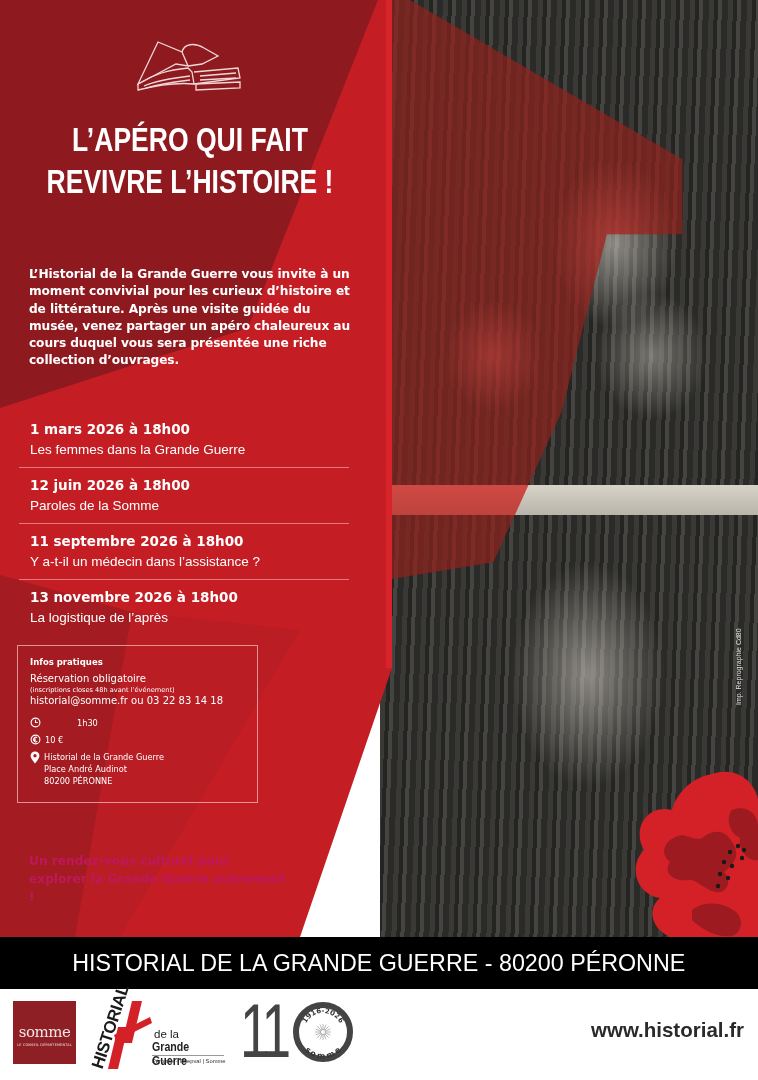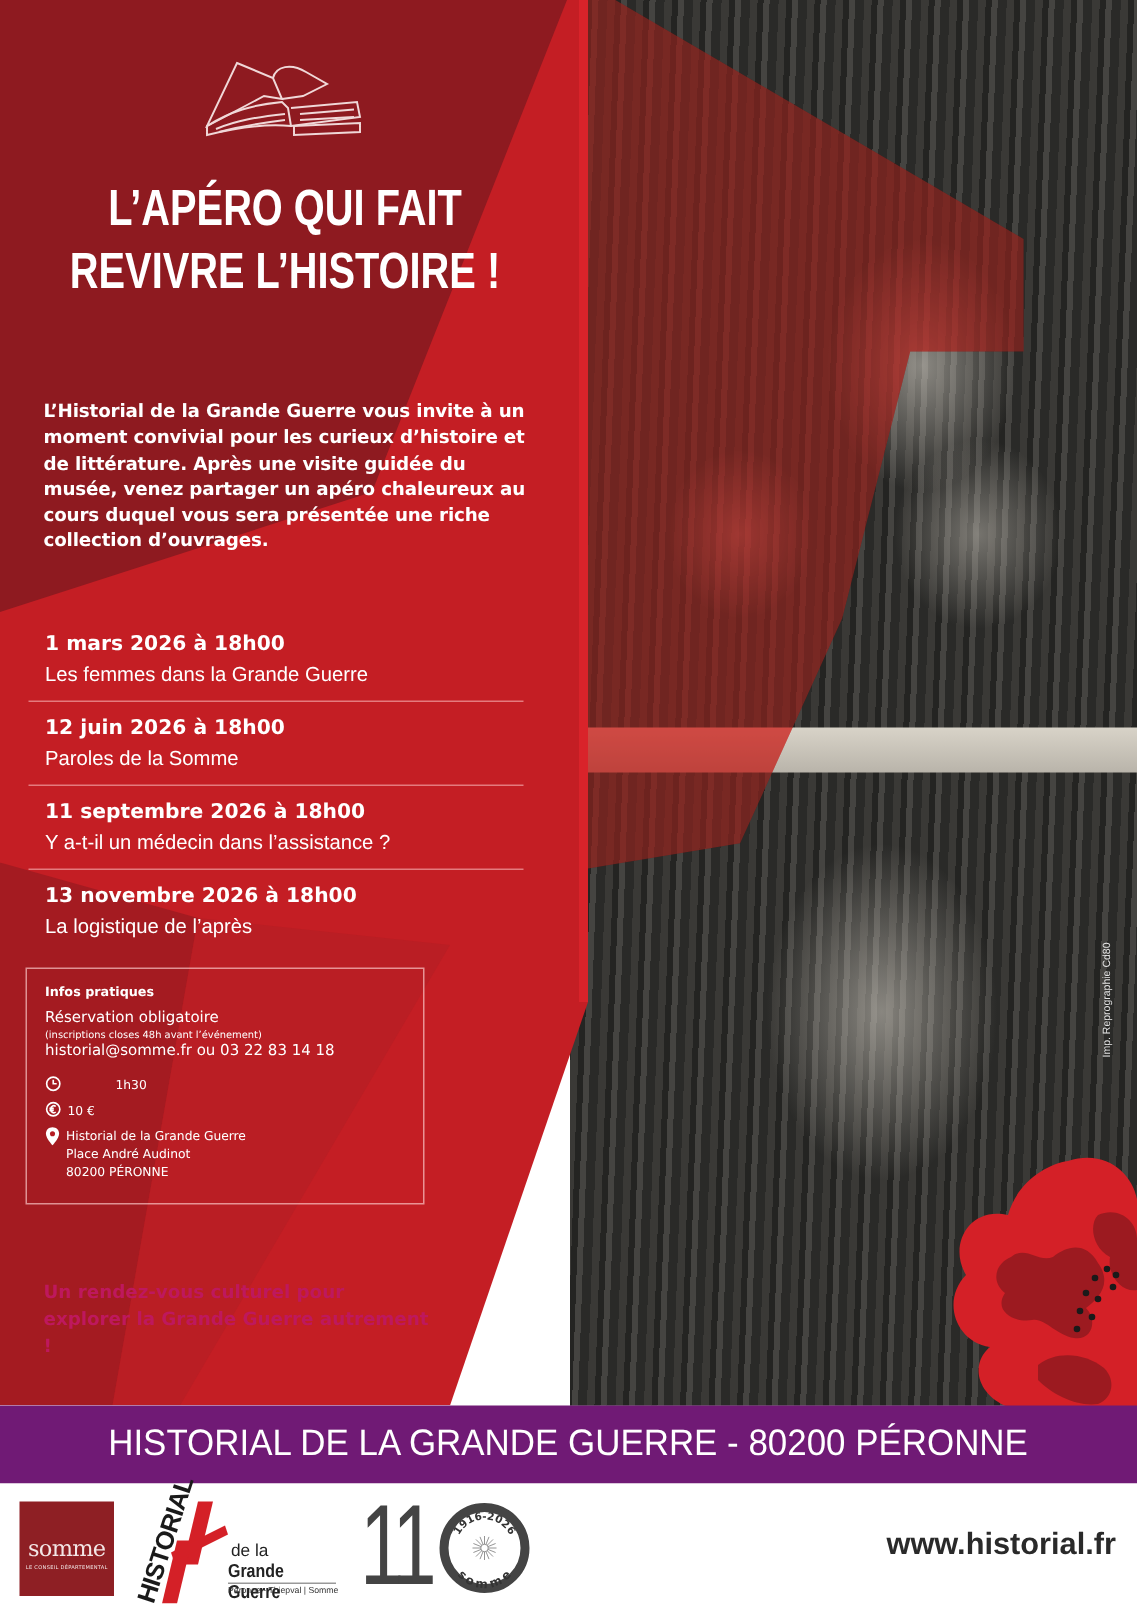--- a/index.html
+++ b/index.html
@@ -87,41 +87,41 @@
   .events { position: absolute; left: 19px; top: 412px; width: 330px; }
   .event {
     padding: 7px 0 6px 11px; border-bottom: 1px solid rgba(255,200,200,0.55);
     color: #fff;
   }
   .event:last-child { border-bottom: none; }
   .event .date { font-weight: bold; font-size: 13.5px; line-height: 20px; font-family: "DejaVu Sans", sans-serif; }
   .event .title { font-size: 13.5px; line-height: 22px; font-family: Liberation Sans, sans-serif; }
 
   .infos {
-    position: absolute; left: 17px; top: 645px; width: 266px; height: 158px;
+    position: absolute; left: 17px; top: 645px; width: 241px; height: 158px;
     border: 1px solid rgba(255,210,210,0.65); color: #fff;
     padding: 10px 0 0 12px; font-family: "DejaVu Sans", sans-serif;
   }
   .infos .h { font-weight: bold; font-size: 8.5px; line-height: 13px; margin-bottom: 4px; }
   .infos .l { font-size: 10px; line-height: 12px; }
   .infos .s { font-size: 6.6px; line-height: 10px; }
   .infos .row { display: flex; align-items: flex-start; gap: 4px; margin-top: 5px; font-size: 8.2px; line-height: 12px; }
   .infos .row.first { margin-top: 10px; gap: 36px; }
   .infos svg { flex: 0 0 auto; }
 
   .closing {
     position: absolute; left: 29px; top: 852px; width: 260px;
     color: #be185d; font-weight: bold; font-size: 12.2px; line-height: 18px;
     font-family: "DejaVu Sans", sans-serif;
   }
 
   
   .banner {
     position: absolute; left: 0; top: 937px; width: 758px; height: 52px;
-    background: #701a75; color: #fff; text-align: center;
+    background: #000000; color: #fff; text-align: center;
     font-family: "Liberation Sans", sans-serif; font-size: 24.5px; line-height: 52px;
     letter-spacing: 0px;
   }
   .banner span { display: inline-block; transform: scaleX(0.95); }
 
   
   .footer { position: absolute; left: 0; top: 989px; width: 758px; height: 91px; background: #fff; }
   .somme-logo {
     position: absolute; left: 13px; top: 12px; width: 63px; height: 63px; background: #8e1f24;
     color: #f3e6e6; text-align: center;

